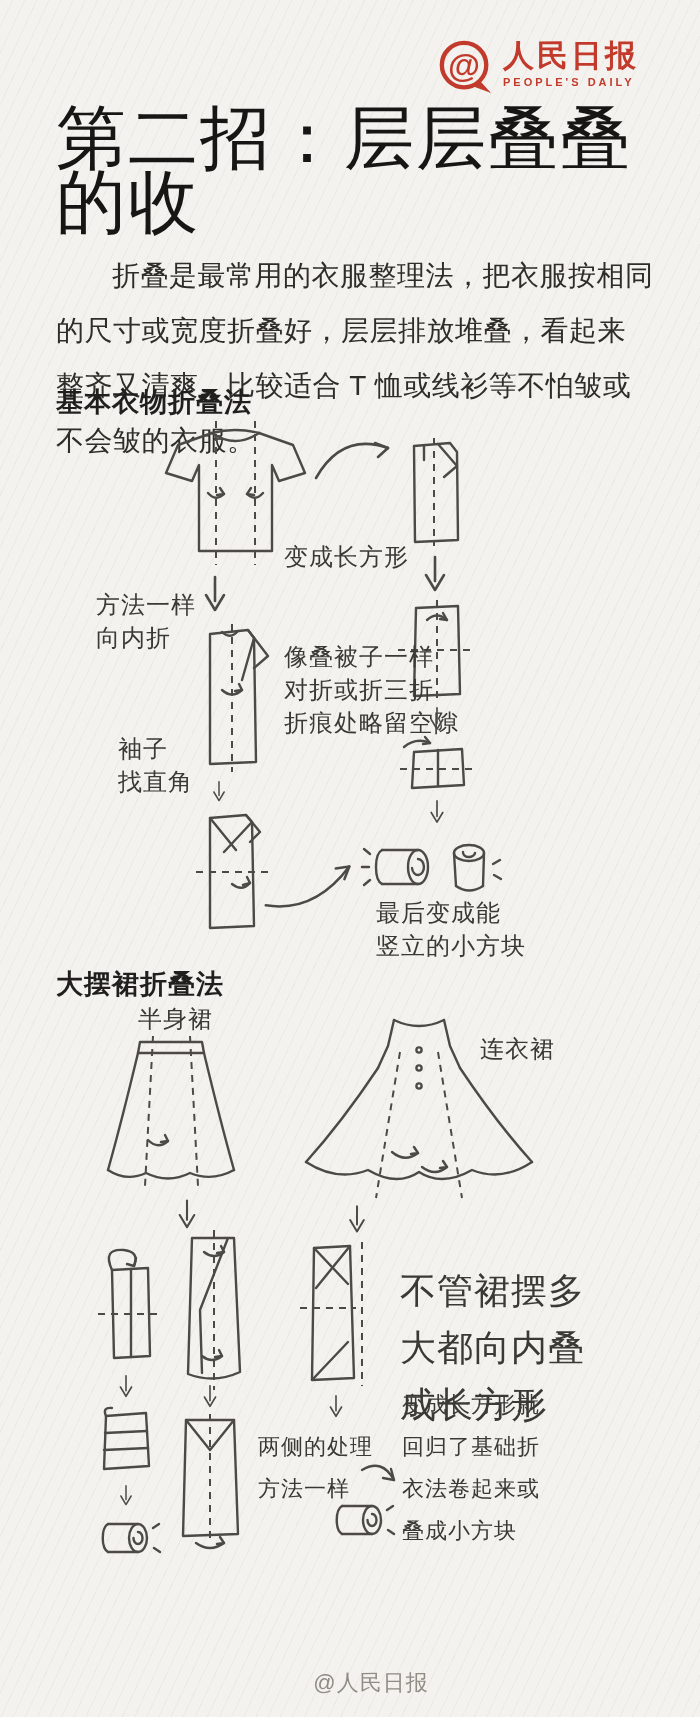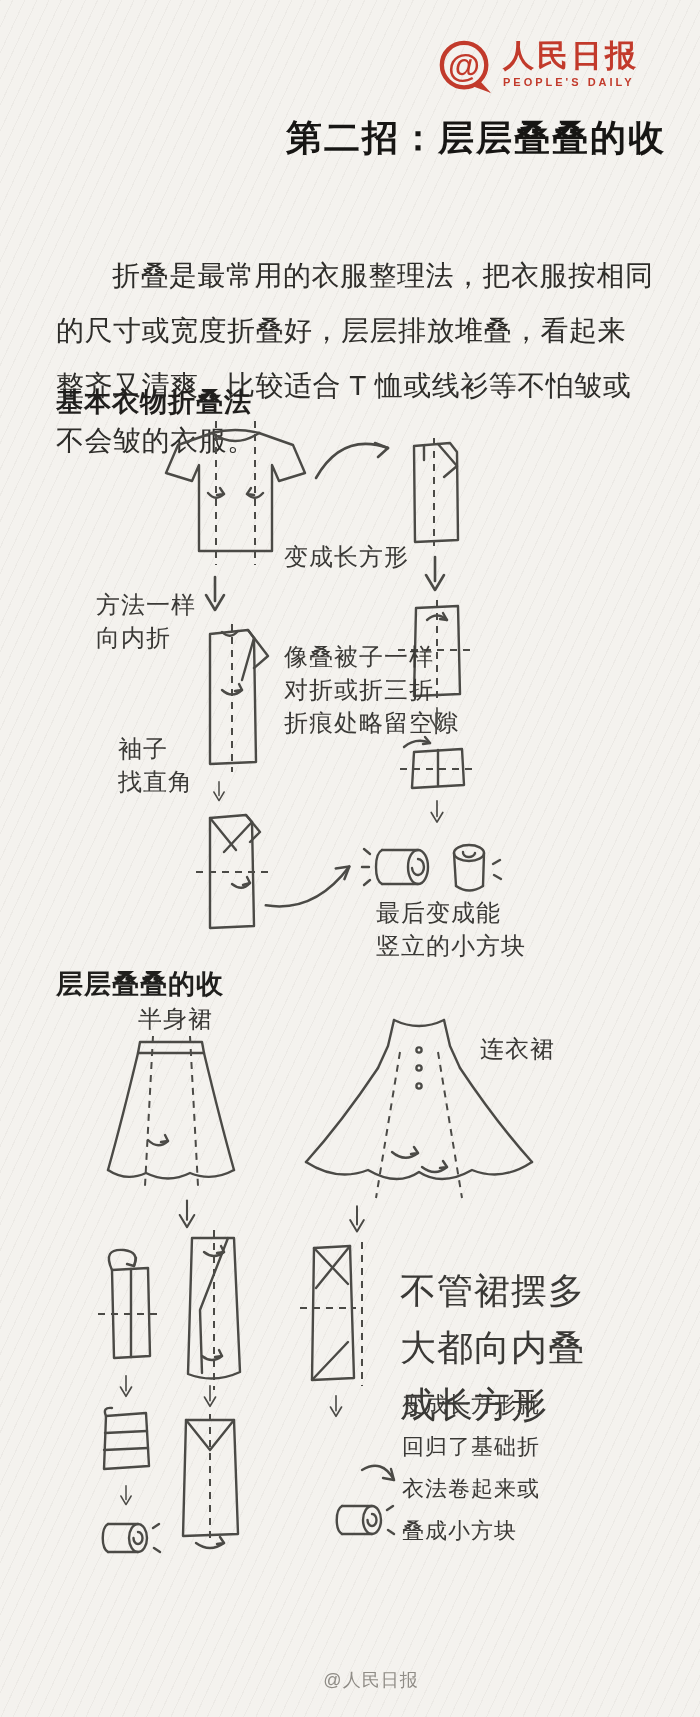--- a/index.html
+++ b/index.html
@@ -11,33 +11,33 @@
     background-image:repeating-linear-gradient(115deg,
       rgba(90,80,70,0.05) 0px, rgba(90,80,70,0.05) 1px,
       transparent 1px, transparent 11px);
     overflow:hidden;
   }
   .logo { position:absolute; top:38px; left:438px; display:flex; align-items:flex-start; gap:9px; }
   .logo-icon { width:56px; height:60px; flex:0 0 auto; }
   .logo-cn { color:#c23a2b; font-size:31px; font-weight:bold; letter-spacing:3px; line-height:36px; }
   .logo-en { color:#c23a2b; font-size:11px; font-weight:bold; letter-spacing:3px; margin-top:2px; }
   .title { position:absolute; left:56px; top:106px; width:610px; color:#171614;
-           font-size:36px; font-weight:bold; letter-spacing:2px; line-height:64px;text-align:right; }
+           font-size:70px; font-weight:normal; letter-spacing:2px; line-height:64px; }
   .title .l2 { padding-left:34px; }
   .intro { position:absolute; left:56px; top:248px; width:598px; font-size:28px;
            line-height:55px; color:#2e2d2a; text-indent:2em; letter-spacing:0.5px; }
   .h2 { position:absolute; left:56px; font-size:27px; font-weight:bold; color:#201f1d; letter-spacing:1px; }
   .label { position:absolute; white-space:pre-line; font-size:24px; line-height:33px;
            color:#3a3936; letter-spacing:1px; }
   .label.big { font-size:36px; line-height:57px; }
   .label.small { font-size:22px; line-height:42px; }
   .fig { position:absolute; }
   .fig svg { width:100%; height:100%; display:block; overflow:visible; }
   .footer { position:absolute; top:1668px; left:0; width:100%; text-align:center;
-            font-size:18px; color:#8f8c86; letter-spacing:1px;padding-left:42px; }
+            font-size:22px; color:#8f8c86; letter-spacing:1px;padding-left:42px; }
 </style>
 </head>
 <body>
 
 <div class="canvas">
 
   <div class="logo">
     <svg class="logo-icon" viewBox="0 0 58 62">
       <circle cx="27" cy="28" r="23" fill="none" stroke="#c23a2b" stroke-width="4.5"></circle>
       <path d="M44,45 L55,57 L36,50 Z" fill="#c23a2b"></path>
@@ -239,21 +239,21 @@
         <path d="M4,26 L-2,21 M3,39 H-4 M4,52 L-2,57"></path>
         <path d="M127,36 L134,32 M128,47 L135,51"></path>
       </g>
     </svg>
   </div>
 
 
   <div class="label" style="left:376px;top:896px">最后变成能
 竖立的小方块</div>
 
-  <div class="h2" style="top:966px">层层叠叠的收</div>
+  <div class="h2" style="top:966px">大摆裙折叠法</div>
 
   <div class="label" style="left:138px;top:1002px">半身裙</div>
 
   <div class="label" style="left:480px;top:1032px">连衣裙</div>
 
   <div class="fig" style="left:98px;top:1030px;width:145px;height:162px">
     <svg viewBox="0 0 145 162">
       <g fill="none" stroke="#4b4a46" stroke-width="2.4" stroke-linecap="round" stroke-linejoin="round">
         <path d="M42,12 L104,12 L106,23 L40,23 Z"></path>
         <path d="M40,23 Q24,90 10,140"></path>
@@ -405,20 +405,22 @@
         <path d="M18,8 L42,38 L66,8"></path>
         <path d="M28,131 Q42,141 56,131"></path>
         <path d="M56,131 L49,132 M56,131 L52,125"></path>
       </g>
       <g fill="none" stroke="#4b4a46" stroke-width="2" stroke-dasharray="7 6">
         <path d="M42,2 V130"></path>
       </g>
     </svg>
   </div>
 
+  <div class="label small" style="left:258px;top:1426px">两侧的处理
+方法一样</div>
 
   <div class="label small" style="left:402px;top:1384px">变成长方形就
 回归了基础折
 衣法卷起来或
 叠成小方块</div>
 
   <div class="fig" style="left:114px;top:1484px;width:24px;height:24px">
     <svg viewBox="0 0 26 42">
         <g fill="none" stroke="#4b4a46" stroke-width="2.6" stroke-linecap="round" stroke-linejoin="round">
       <path d="M13,3 V27"></path>

